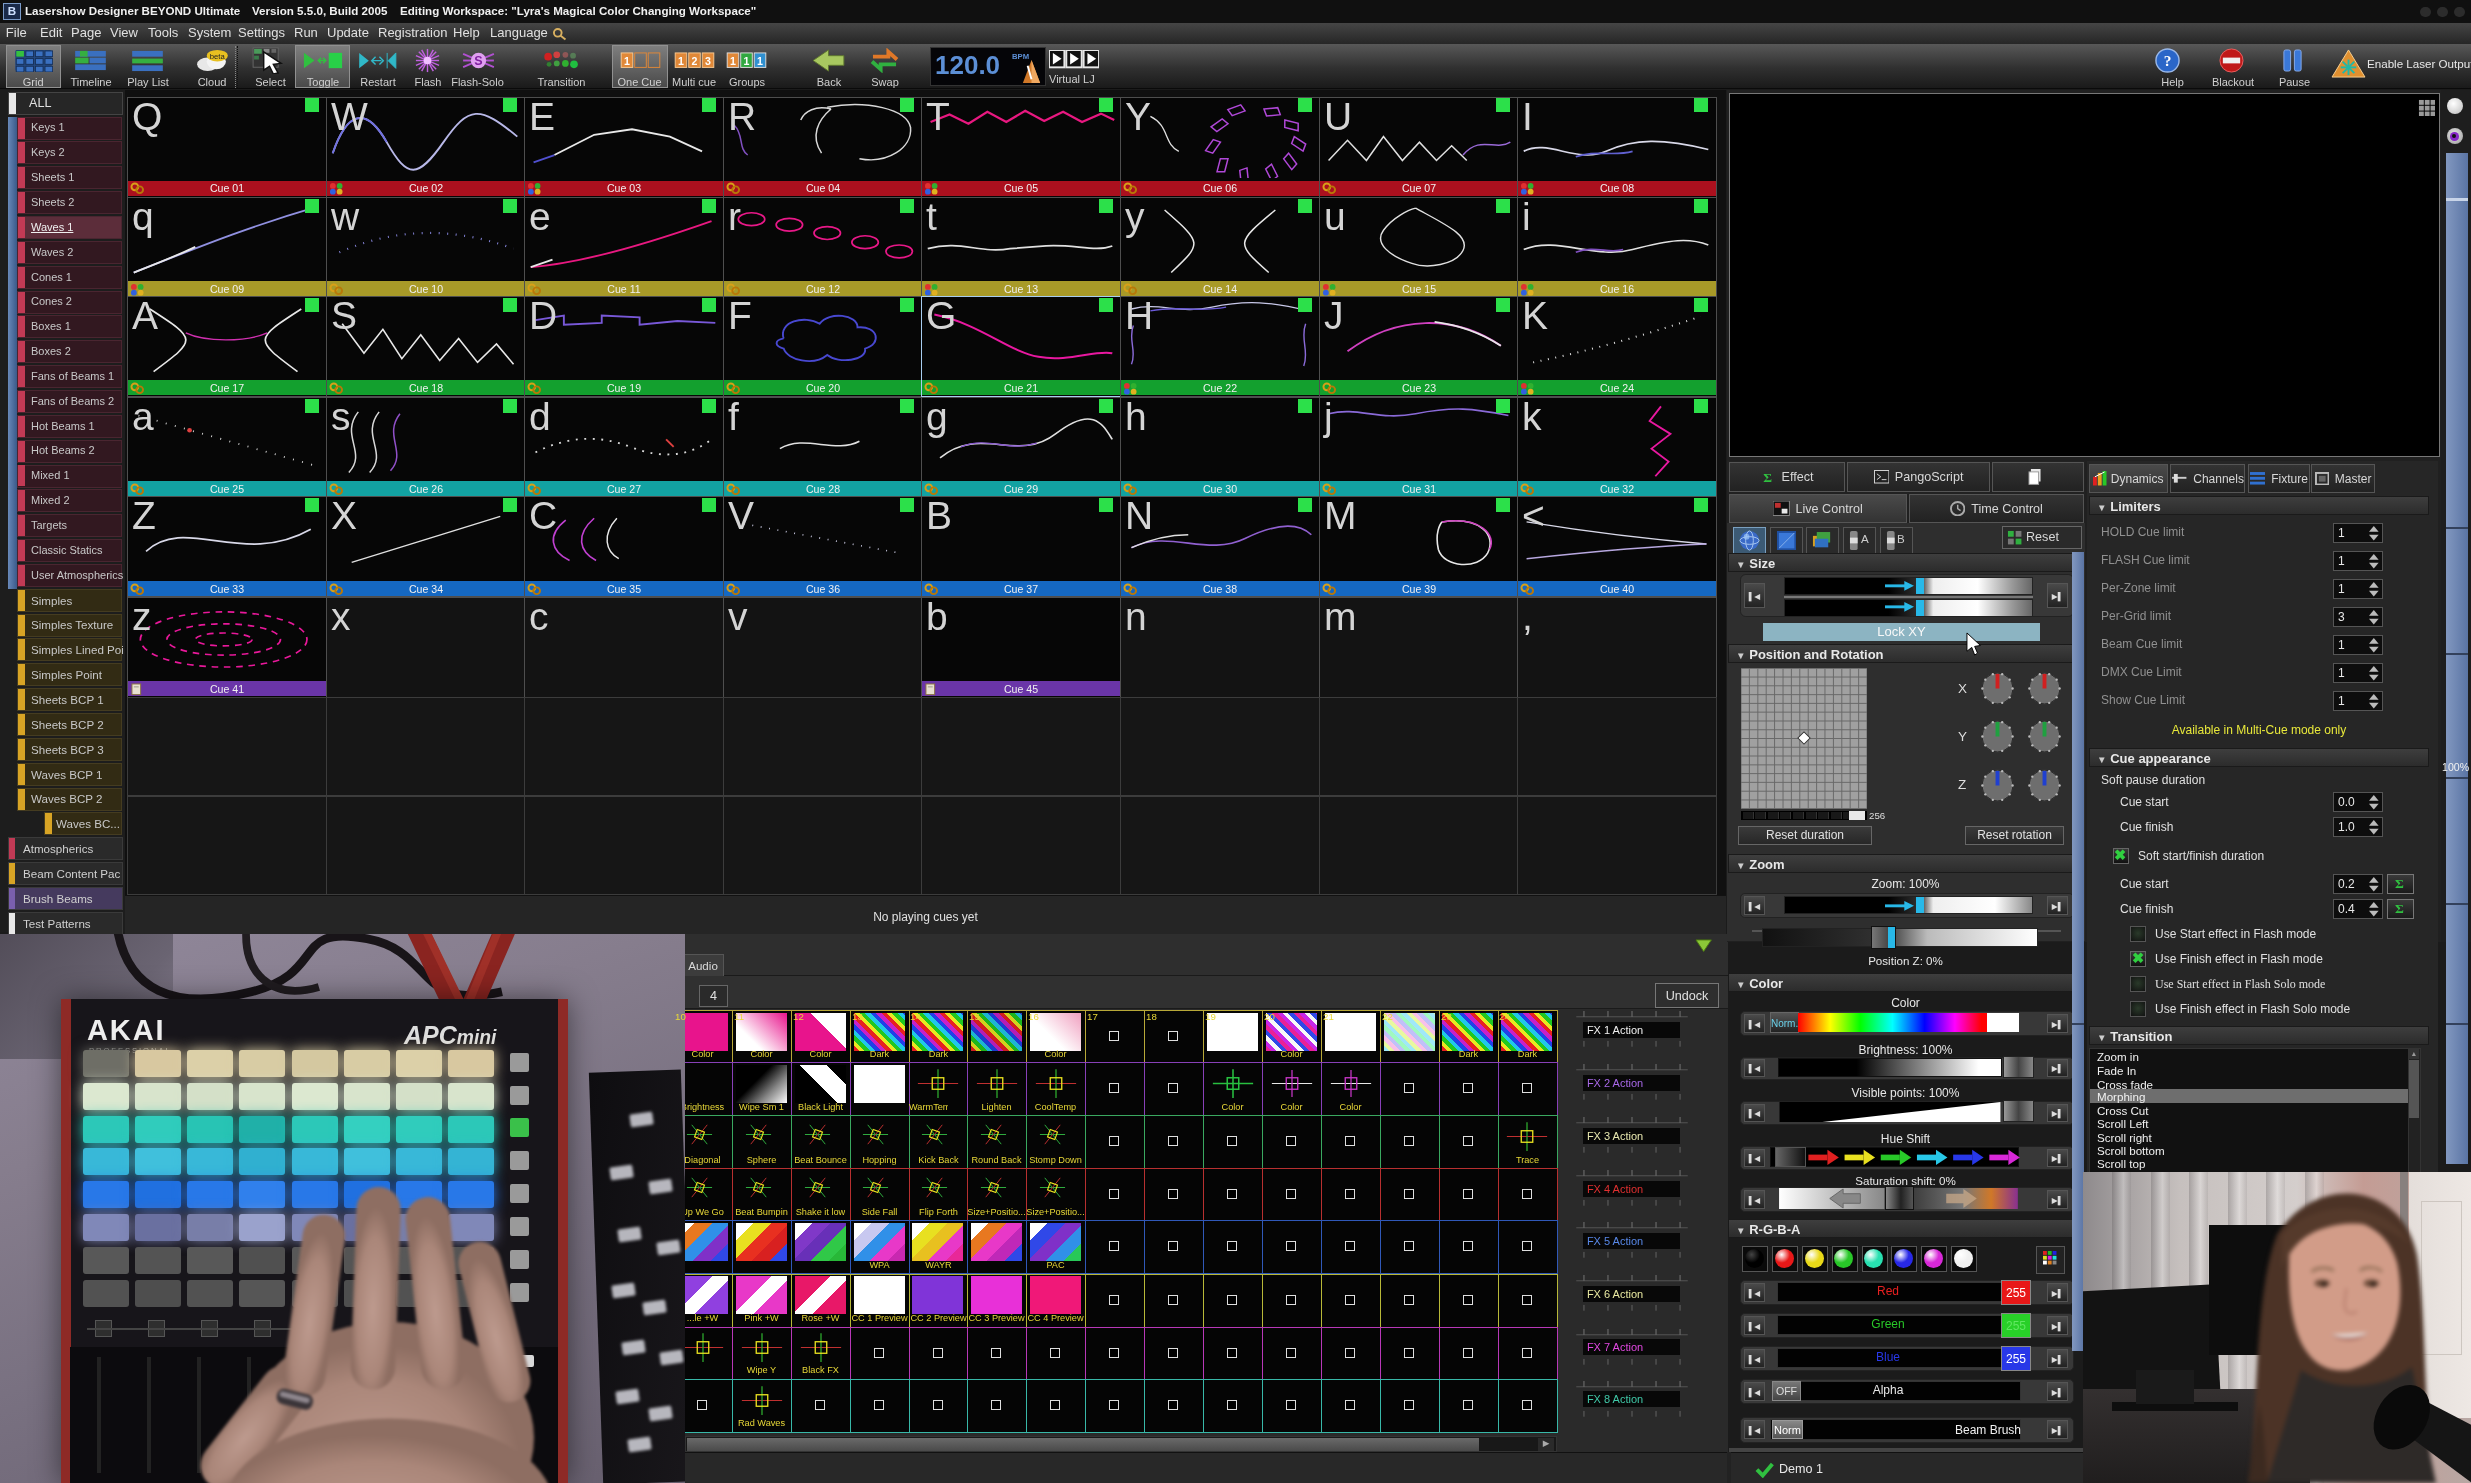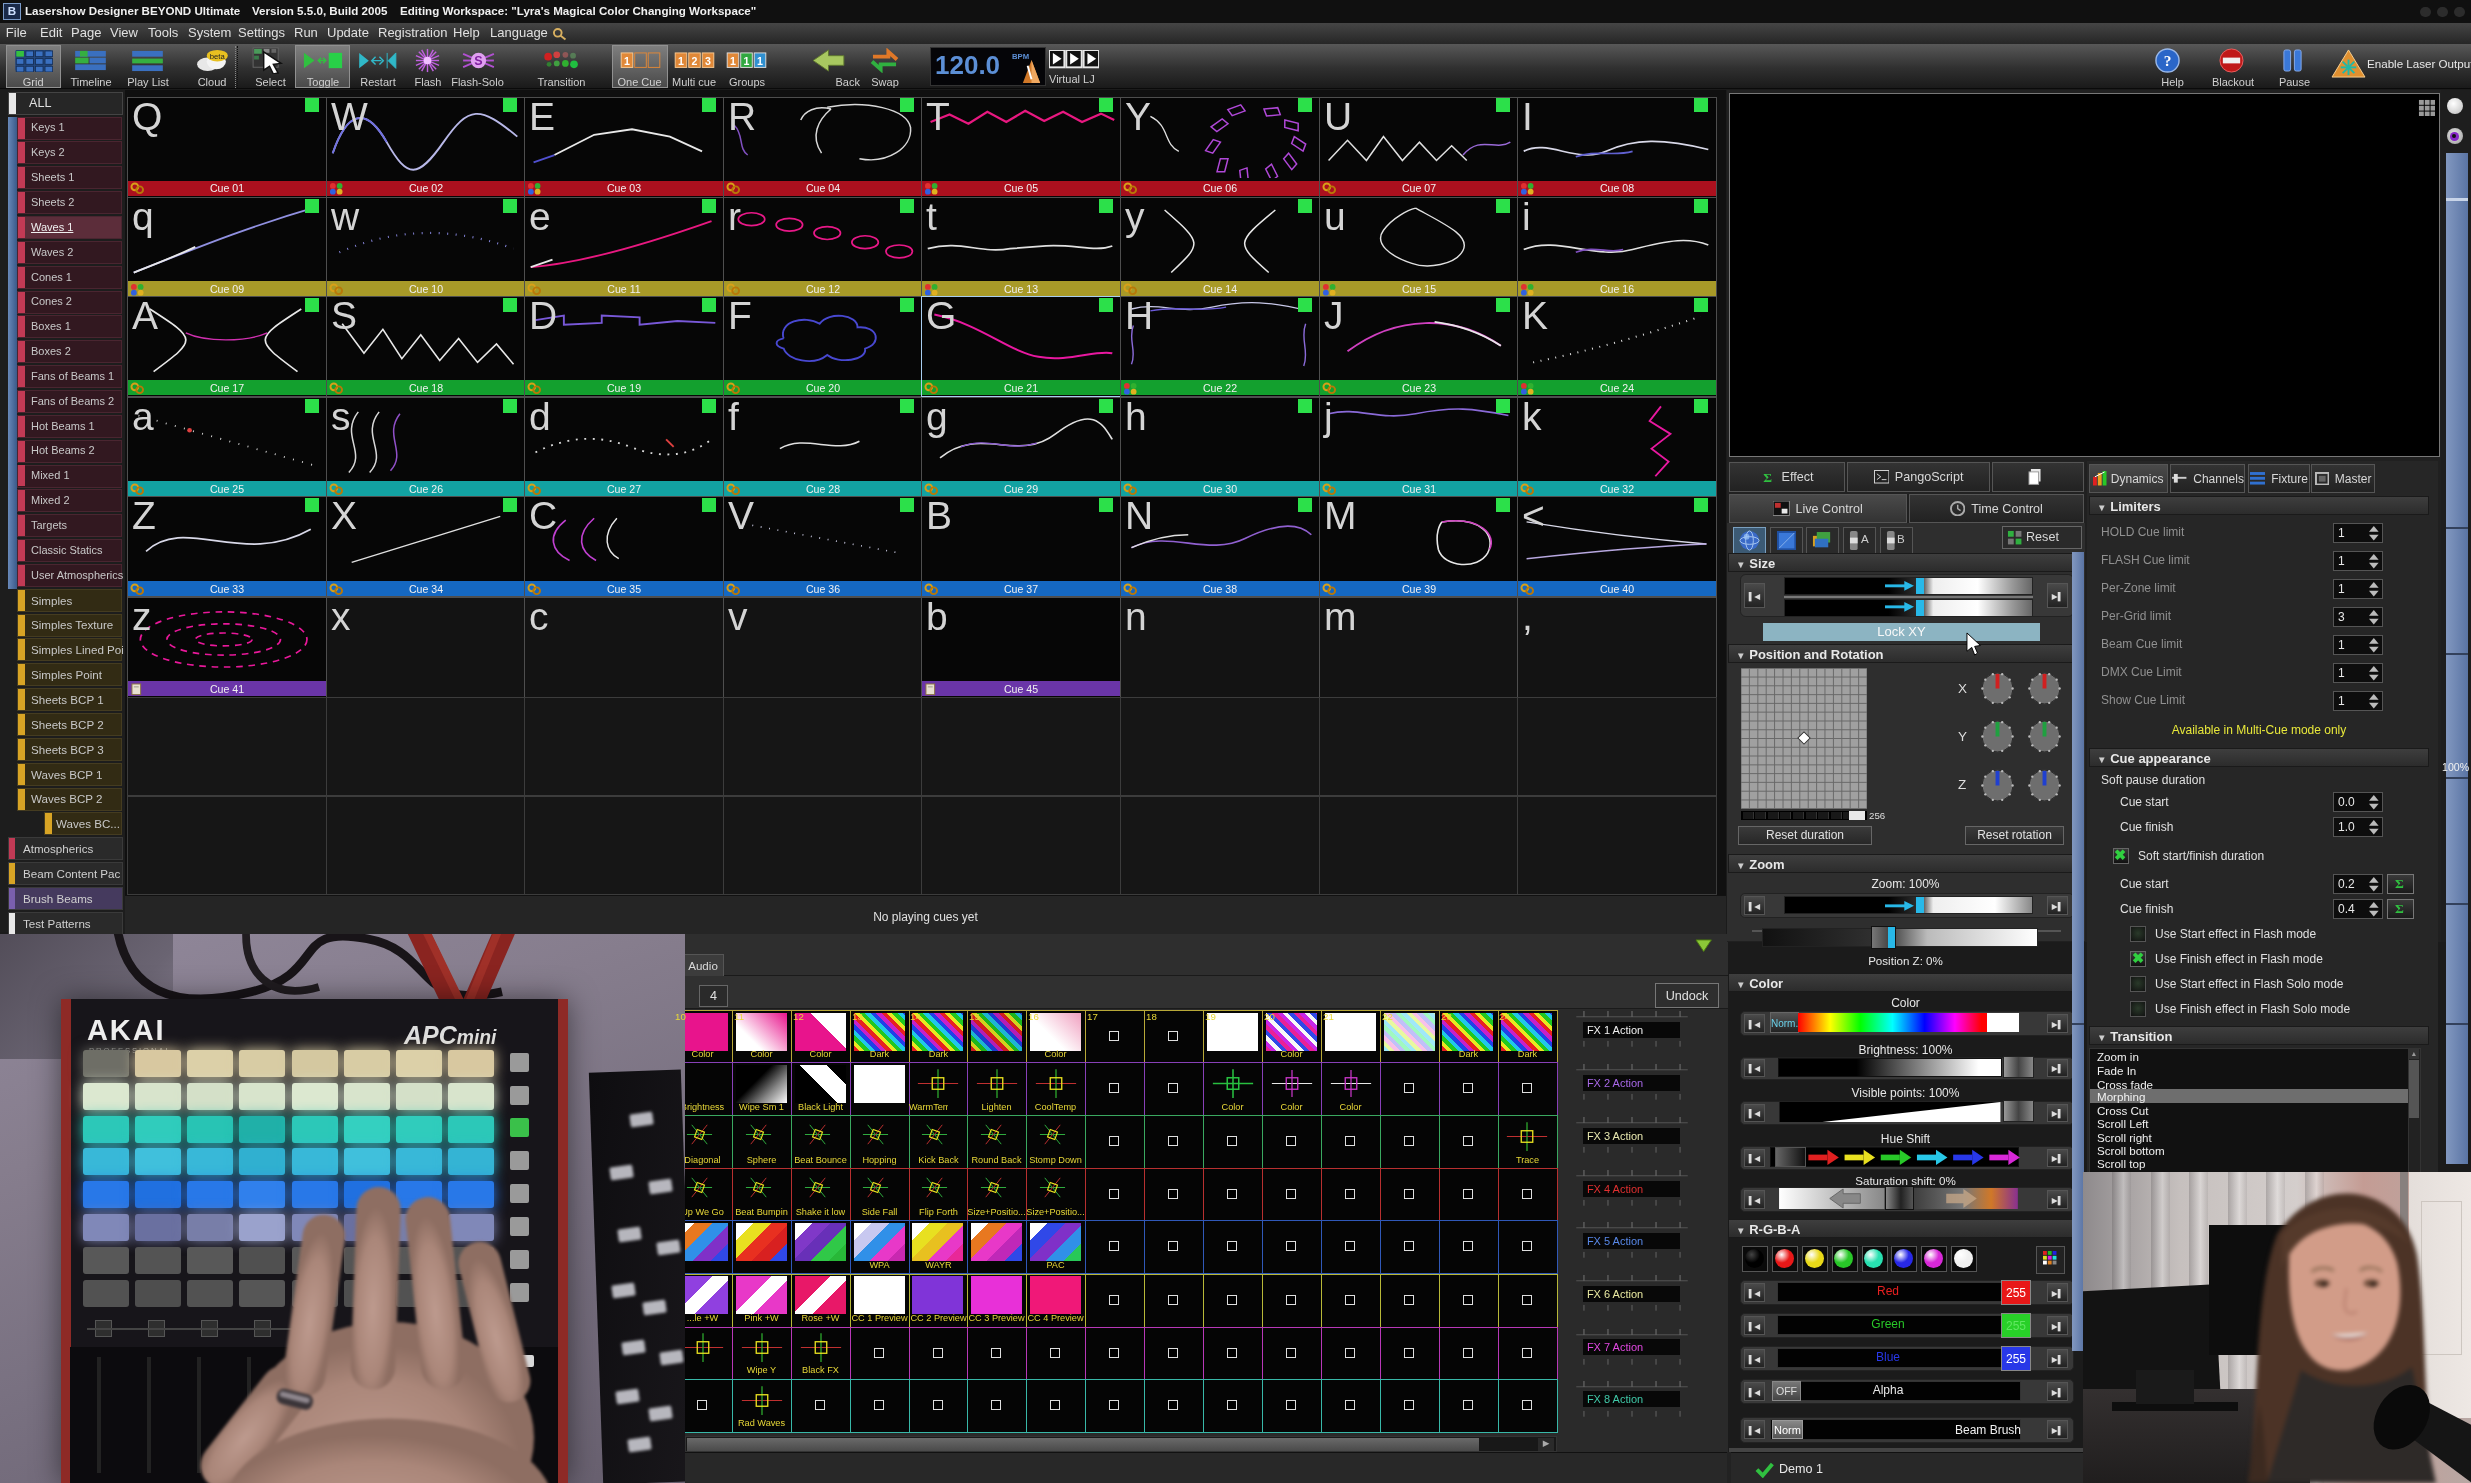--- a/index.html
+++ b/index.html
@@ -210,21 +210,21 @@
       </g>
     </svg>
   </div>
 <div class="ab" style="left:713px;top:76px;width:68px;height:12.6px;color:#d0d0d0;font-size:11px;text-align:center;white-space:nowrap;">Groups</div>
 <div class="ab" style="left:807px;top:45px;width:42px;height:43px;"></div>
 <div class="ab" style="left:807px;top:48px;width:42px;height:25px;display:flex;align-items:center;justify-content:center;">
     <svg width="39" height="25" viewBox="0 0 40 26">
       <path d="M4,13 L20,2 L20,8 L36,8 L36,18 L20,18 L20,24 Z" fill="#a8c860" stroke="#607830"></path>
     </svg>
   </div>
-<div class="ab" style="left:798px;top:76px;width:62px;height:12.6px;color:#d0d0d0;font-size:11px;text-align:right;white-space:nowrap;">Back</div>
+<div class="ab" style="left:798px;top:76px;width:62px;height:12.6px;color:#d0d0d0;font-size:11px;text-align:center;white-space:nowrap;">Back</div>
 <div class="ab" style="left:863px;top:45px;width:42px;height:43px;"></div>
 <div class="ab" style="left:863px;top:48px;width:42px;height:25px;display:flex;align-items:center;justify-content:center;">
     <svg width="33" height="25" viewBox="0 0 34 26">
       <path d="M5,9 h16 v-5 l9,8" fill="none" stroke="#e07828" stroke-width="4"></path>
       <path d="M29,17 h-16 v5 l-9,-8" fill="none" stroke="#30b040" stroke-width="4"></path>
     </svg>
   </div>
 <div class="ab" style="left:854px;top:76px;width:62px;height:12.6px;color:#d0d0d0;font-size:11px;text-align:center;white-space:nowrap;">Swap</div>
 <div class="ab" style="left:930px;top:47px;width:116px;height:39px;background:#050508;border:1px solid #333;"></div>
 <div class="ab" style="left:935px;top:50px;width:77px;height:31px;color:#5c8fd6;font-size:26px;font-weight:bold;letter-spacing:0px;">120.0</div>
@@ -2594,21 +2594,21 @@
     </svg>
   </div>
 <div class="ab" style="left:2387px;top:899px;width:27px;height:20px;background:linear-gradient(#3a3a3a,#1a1a1a);border:1px solid #777;"></div>
 <div class="ab" style="left:2395px;top:901px;color:#30c040;font-size:13.5px;font-weight:bold;font-family:'Liberation Serif',serif;">Σ</div>
 <div class="ab" style="left:2130px;top:926px;width:16.4px;height:16.4px;background:radial-gradient(circle at 50% 45%,#2a3a2a,#111);border:1px solid #555;"></div>
 <div class="ab" style="left:2155px;top:927px;width:251px;height:15.4px;color:#e0e0e0;font-size:12px;">Use Start effect in  Flash mode</div>
 <div class="ab" style="left:2130px;top:951px;width:16.4px;height:16.4px;background:linear-gradient(#3a3a3a,#111);border:1px solid #666;"></div>
 <div class="ab" style="left:2132px;top:950px;color:#30d040;font-size:14.5px;font-weight:bold;">✖</div>
 <div class="ab" style="left:2155px;top:952px;width:251px;height:15.4px;color:#e0e0e0;font-size:12px;">Use Finish effect in  Flash mode</div>
 <div class="ab" style="left:2130px;top:976px;width:16.4px;height:16.4px;background:radial-gradient(circle at 50% 45%,#2a3a2a,#111);border:1px solid #555;"></div>
-<div class="ab" style="left:2155px;top:977px;width:251px;height:15.4px;color:#e0e0e0;font-size:12px;">Use Start effect in  Flash Solo mode</div>
+<div class="ab" style="left:2155px;top:977px;width:251px;height:15.4px;color:#e0e0e0;font-size:12px;font-family:Liberation Serif, serif;">Use Start effect in  Flash Solo mode</div>
 <div class="ab" style="left:2130px;top:1001px;width:16.4px;height:16.4px;background:radial-gradient(circle at 50% 45%,#2a3a2a,#111);border:1px solid #555;"></div>
 <div class="ab" style="left:2155px;top:1002px;width:251px;height:15.4px;color:#e0e0e0;font-size:12px;">Use Finish effect in  Flash Solo mode</div>
 <div class="ab" style="left:2089px;top:1026px;width:340px;height:19.3px;background:linear-gradient(#3e3e3e,#2c2c2c);border:1px solid #1a1a1a;"></div>
 <div class="ab" style="left:2097px;top:1029px;color:#e8e8e8;font-size:13px;font-weight:bold;"><span style="color:#ccc;font-size:9.7px;">▼</span> Transition</div>
 <div class="ab" style="left:2089px;top:1048px;width:332px;height:125px;background:#111;border:1px solid #333;"></div>
 <div class="ab" style="left:2097px;top:1050px;width:193px;height:12.6px;color:#f0f0f0;font-size:11.6px;">Zoom in</div>
 <div class="ab" style="left:2097px;top:1064px;width:193px;height:12.6px;color:#f0f0f0;font-size:11.6px;">Fade In</div>
 <div class="ab" style="left:2097px;top:1078px;width:193px;height:12.6px;color:#f0f0f0;font-size:11.6px;">Cross fade</div>
 <div class="ab" style="left:2090px;top:1089px;width:319px;height:13.5px;background:#6e6e6e;"></div>
 <div class="ab" style="left:2097px;top:1090px;width:193px;height:12.6px;color:#f0f0f0;font-size:11.6px;">Morphing</div>

